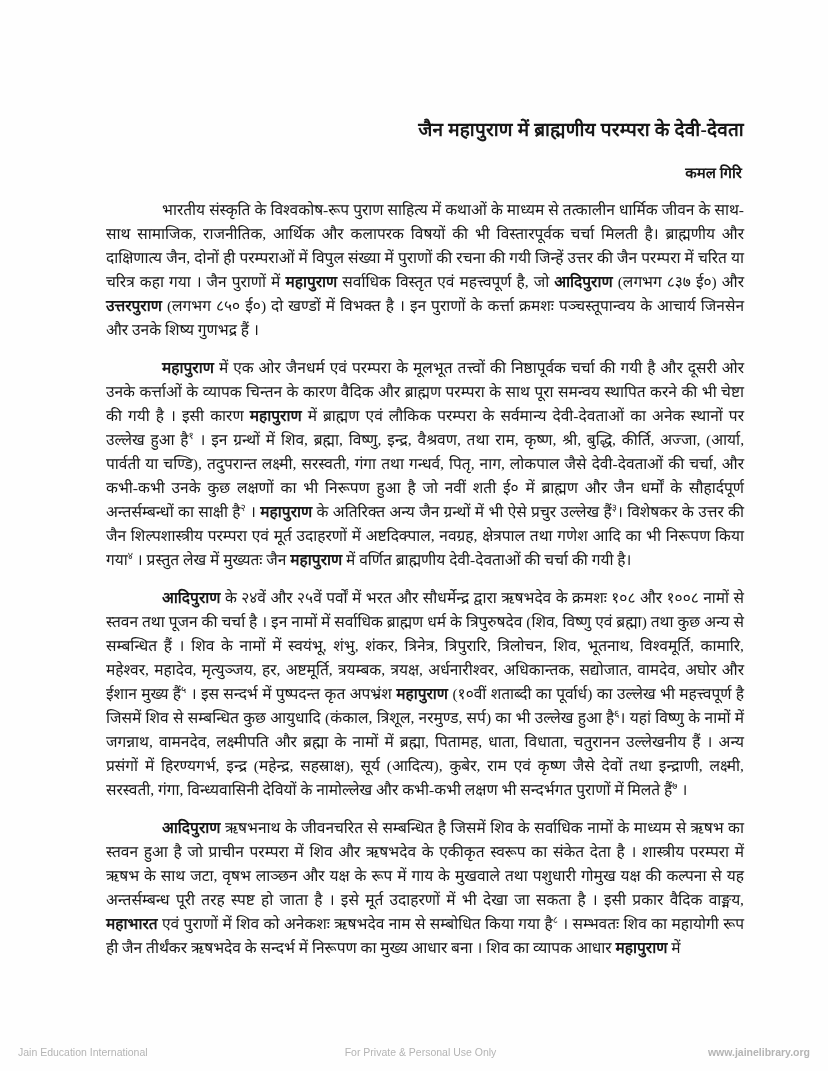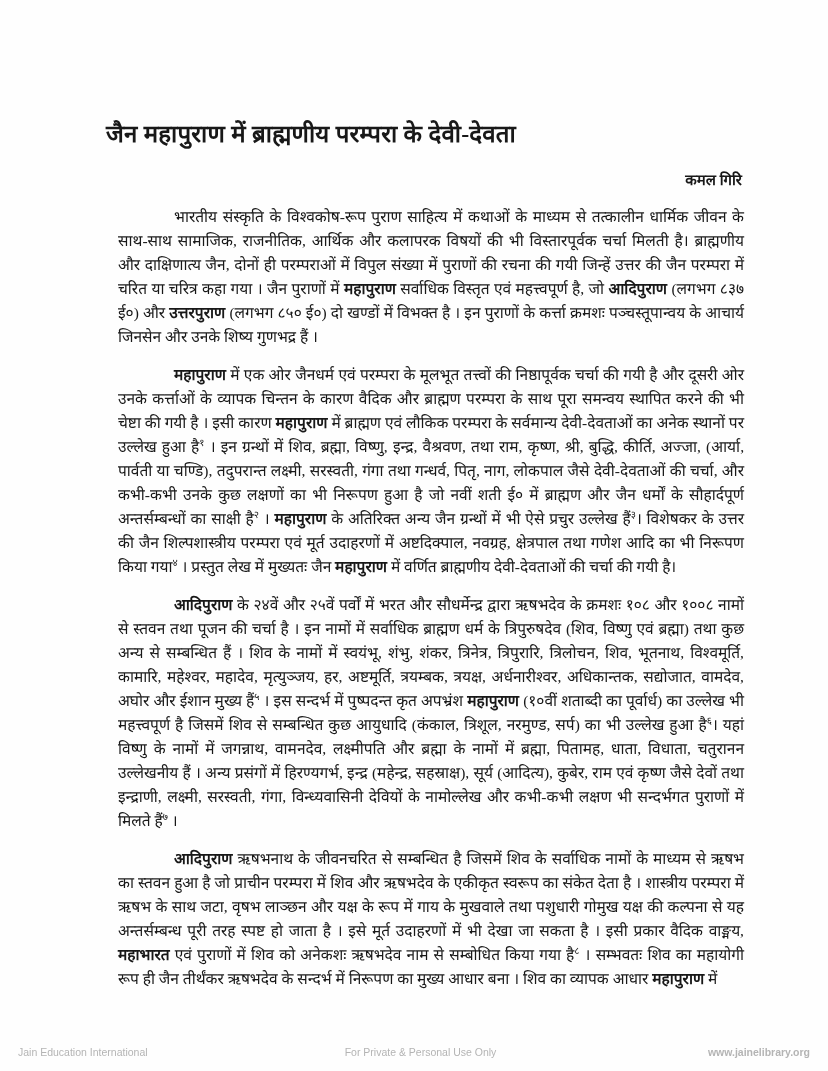--- a/index.html
+++ b/index.html
@@ -7,38 +7,38 @@
     width: 828px; height: 1071px;
     background: #ffffff;
     color: #181818;
     font-family: "Liberation Serif", "DejaVu Serif", serif;
     position: relative;
     overflow: hidden;
   }
   .page { position: absolute; inset: 0; background: #fefefe; }
   .title {
     margin: 116px 84px 0 106px;
-    text-align: left;
-    font-size: 24px;
+    text-align: right;
+    font-size: 19px;
     font-weight: bold;
     letter-spacing: 0.2px;
   }
   .author {
     margin: 20px 86px 0 12px;
     text-align: right;
     font-size: 15px;
     font-weight: bold;
   }
   .body-text { margin: 16px 84px 0 106px; }
   .para {
     font-size: 15.5px;
     line-height: 24px;
     text-align: justify;
     text-indent: 56px;
-    margin: 0 0 14px 12px;
+    margin: 0 0 14px 0;
   }
   .bold { font-weight: bold; }
   .para sup { font-size: 10px; line-height: 0; }
   .footer {
     position: absolute;
     left: 0; right: 0; bottom: 13px;
     display: flex;
     justify-content: center;
     align-items: baseline;
     padding: 0 18px 0 18px;

